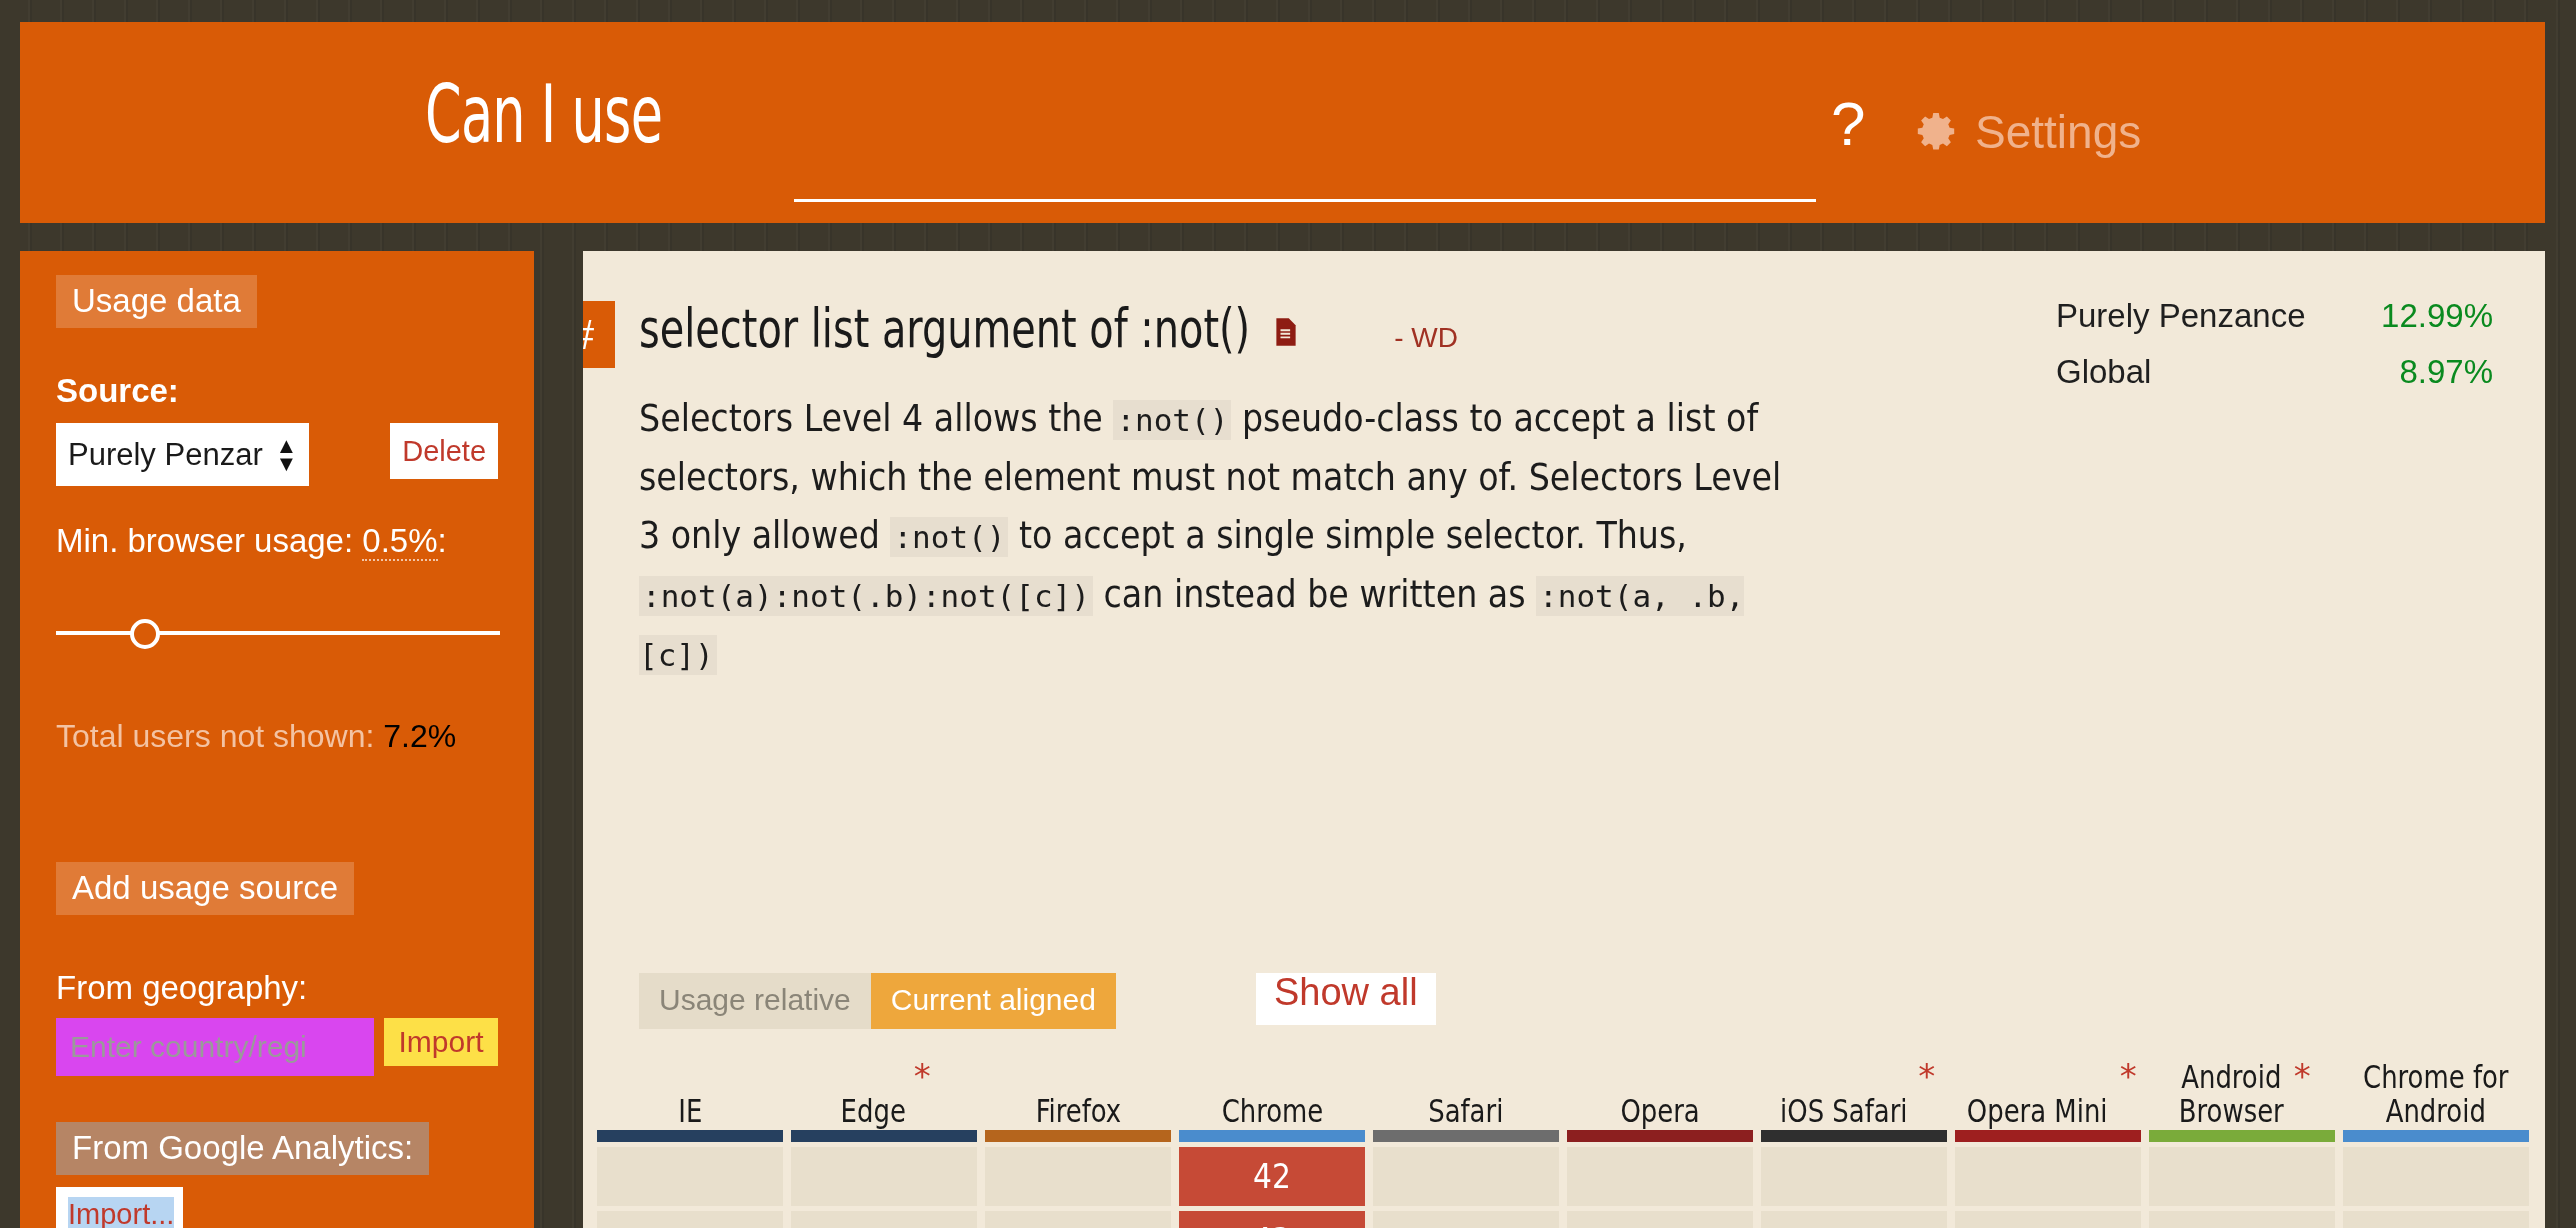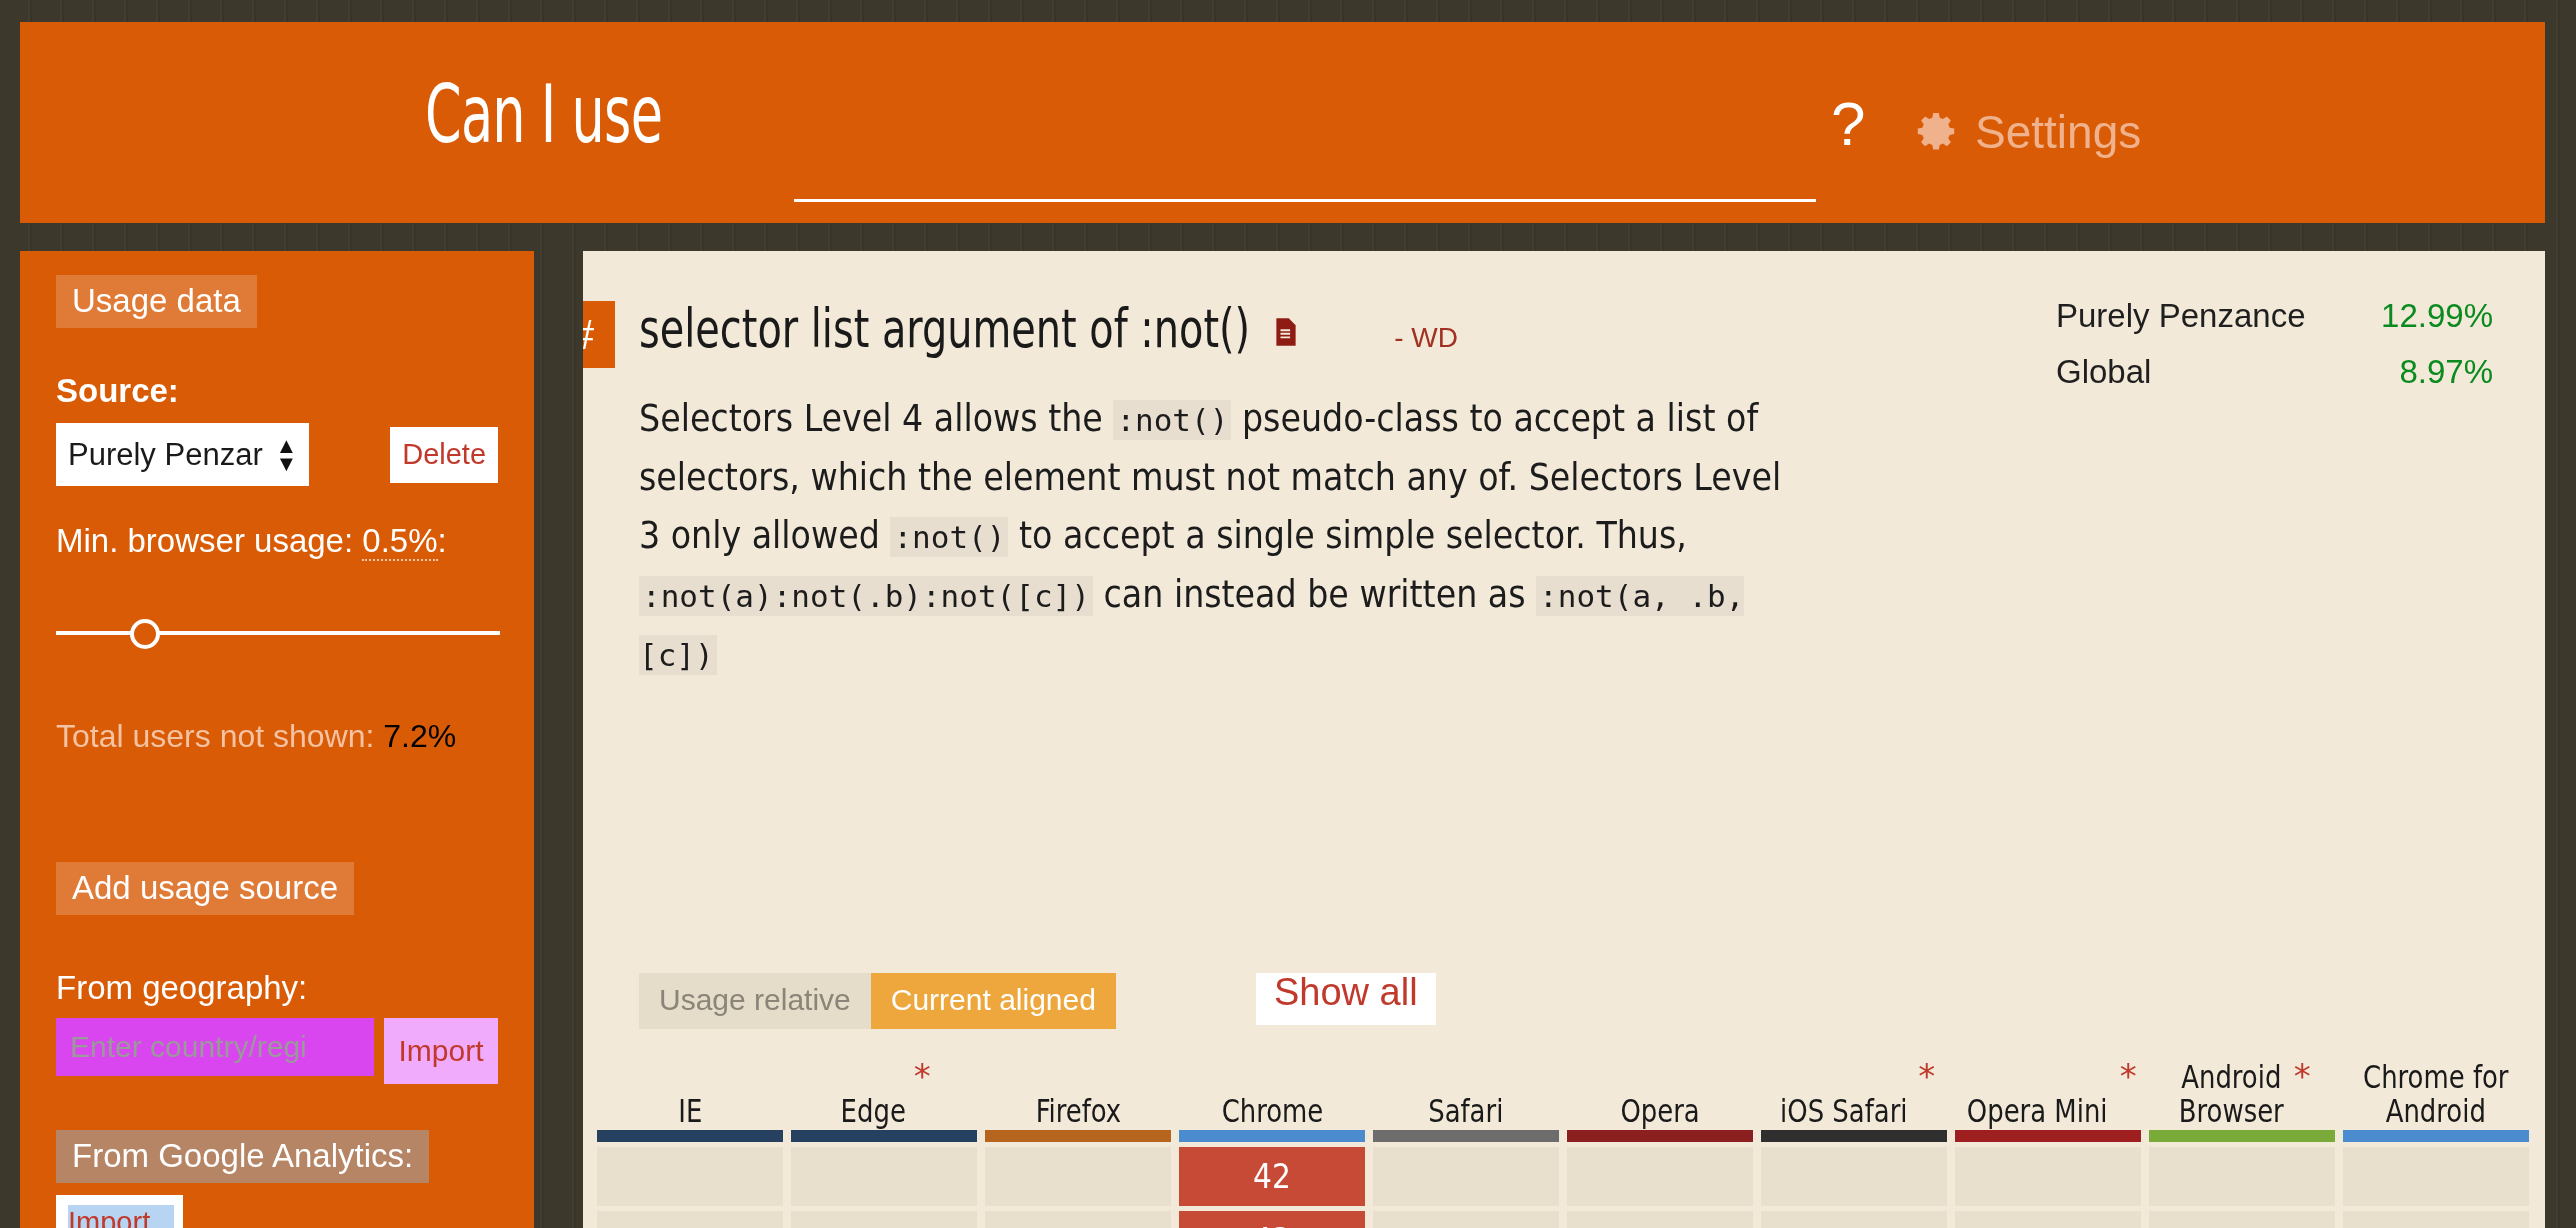--- a/index.html
+++ b/index.html
@@ -105,21 +105,21 @@
     color: #ffffff;
     font-family: "Liberation Sans", sans-serif;
     font-size: 33px;
     line-height: 1;
     white-space: nowrap;
   }
   #source-label { margin-top: 46px; font-weight: bold; }
   #source-row {
     margin-top: 16px;
     display: flex;
-    align-items: center;
+    align-items: flex-start;
     gap: 0;
   }
   #source-select {
     width: 256px; height: 63px;
     background: #ffffff;
     border: none;
     font-family: "Liberation Sans", sans-serif;
     font-size: 31px;
     color: #1a1a1a;
     padding: 0 12px;
@@ -184,22 +184,22 @@
     background: #d946ef;
     border: none;
     font-family: "Liberation Sans", sans-serif;
     font-size: 30px;
     color: #333;
     padding: 0 14px;
     outline: none;
   }
   #geo-input::placeholder { color: #9a9a9a; }
   #geo-import-btn {
-    width: 117px; height: 66px;
-    background: #f0abfc;
+    width: 117px; height: 48px;
+    background: #fde047;
     border: none;
     color: #c0392b;
     font-family: "Liberation Sans", sans-serif;
     font-size: 30px;
     cursor: pointer;
   }
   #ga-label {
     margin-top: 46px;
     background: rgba(160,160,160,0.62);
     color: #ffffff;

